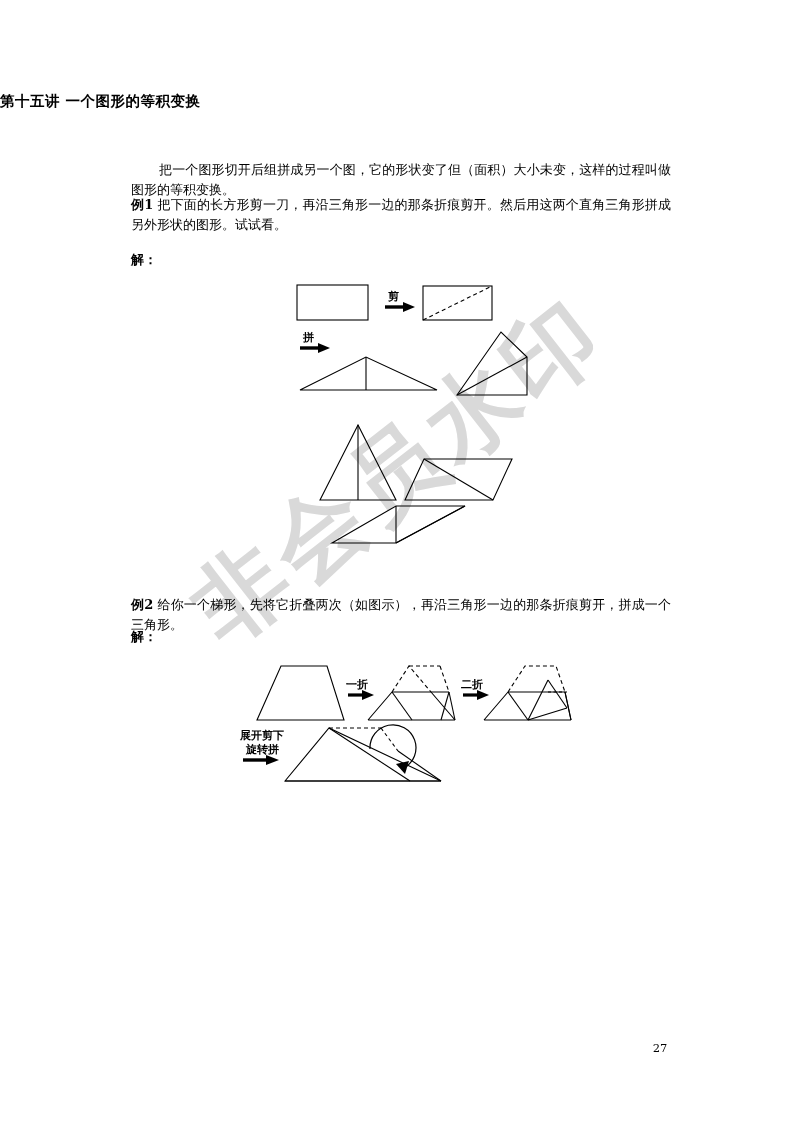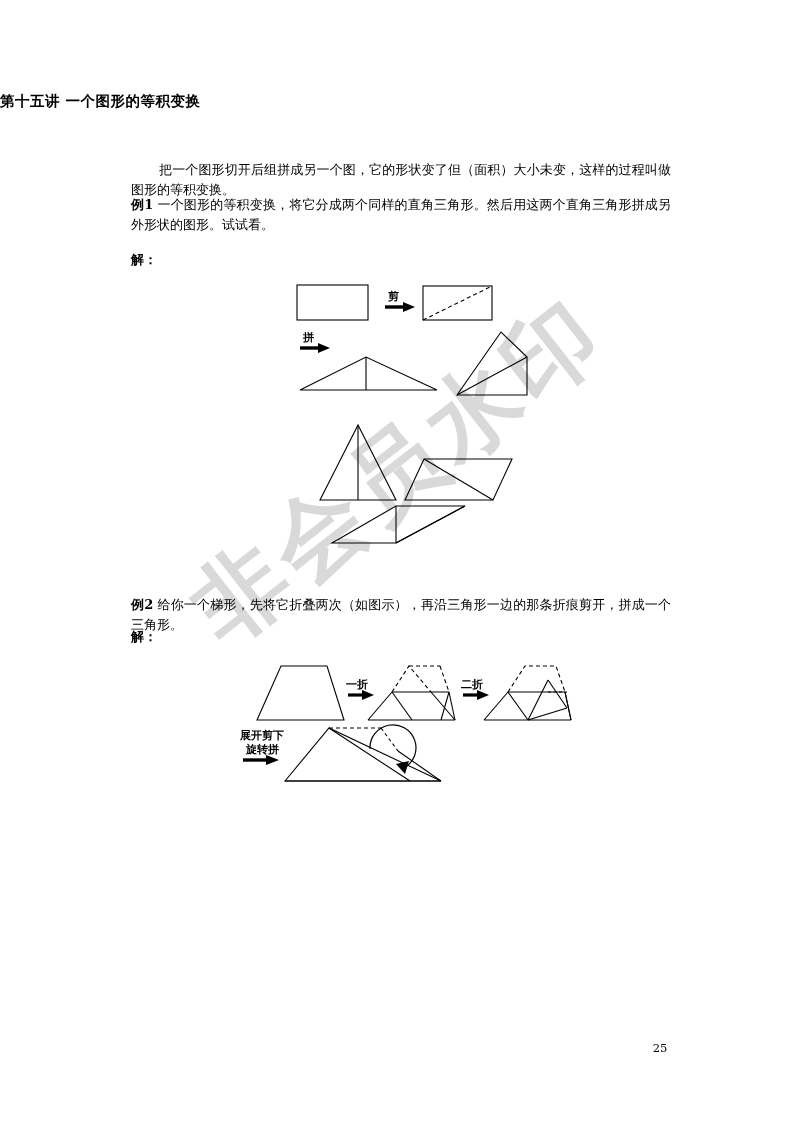--- a/index.html
+++ b/index.html
@@ -126,29 +126,29 @@
   <div class="watermark">
     <div class="watermark-text">非会员水印</div>
   </div>
 
   <div class="content">
 
     <div class="doc-title">第十五讲  一个图形的等积变换</div>
 
     <div class="para indent para-intro">把一个图形切开后组拼成另一个图，它的形状变了但（面积）大小未变，这样的过程叫做图形的等积变换。</div>
 
-    <div class="para para-ex1"><span class="ex-label">例</span><span class="ex-num">1</span>&nbsp;<span>一个图形的等积变换，将它分成两个同样的直角三角形。然后用这两个直角三角形拼成另外形状的图形。试试看。</span></div>
+    <div class="para para-ex1"><span class="ex-label">例</span><span class="ex-num">1</span>&nbsp;<span>把下面的长方形剪一刀，再沿三角形一边的那条折痕剪开。然后用这两个直角三角形拼成另外形状的图形。试试看。</span></div>
 
     <div class="solution sol1">解：</div>
 
     <div class="para para-ex2"><span class="ex-label">例</span><span class="ex-num">2</span>&nbsp;<span>给你一个梯形，先将它折叠两次（如图示），再沿三角形一边的那条折痕剪开，拼成一个三角形。</span></div>
 
     <div class="solution sol2">解：</div>
 
-    <div class="page-number">25</div>
+    <div class="page-number">27</div>
   </div>
 
   <svg class="figure-layer" id="figure-ex1" width="793" height="290" viewBox="0 0 793 290">
     <g fill="none" stroke="#000000" stroke-width="1.1" shape-rendering="geometricPrecision">
 
       <rect x="297" y="15" width="71" height="35"></rect>
 
       <g>
         <line x1="385" y1="37" x2="405" y2="37" stroke-width="3.4"></line>
         <polygon points="403,32 415,37 403,42" fill="#000000" stroke="none"></polygon>

